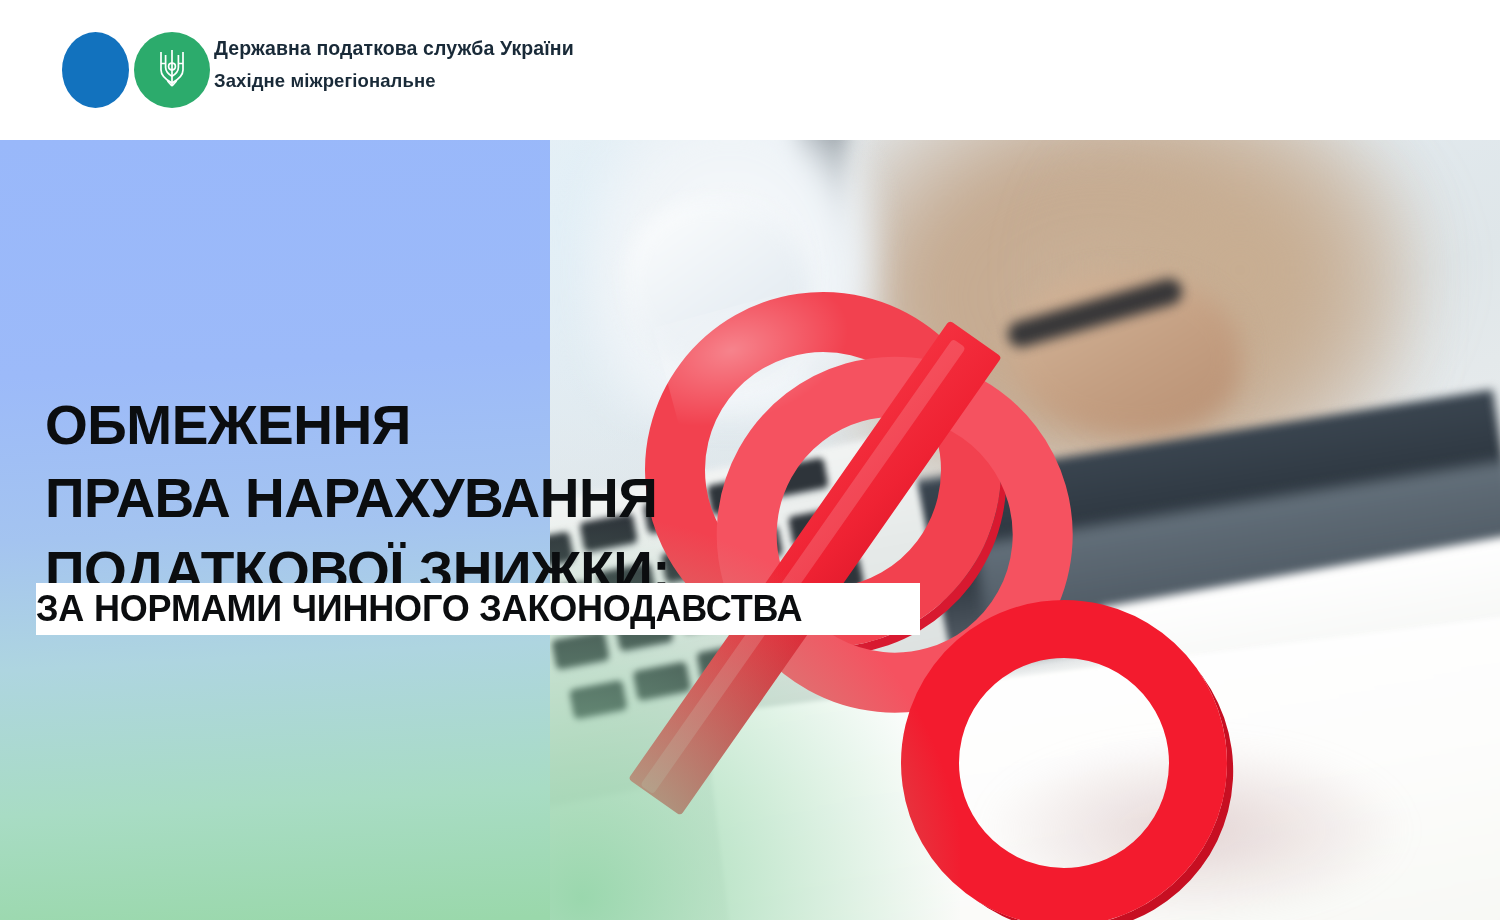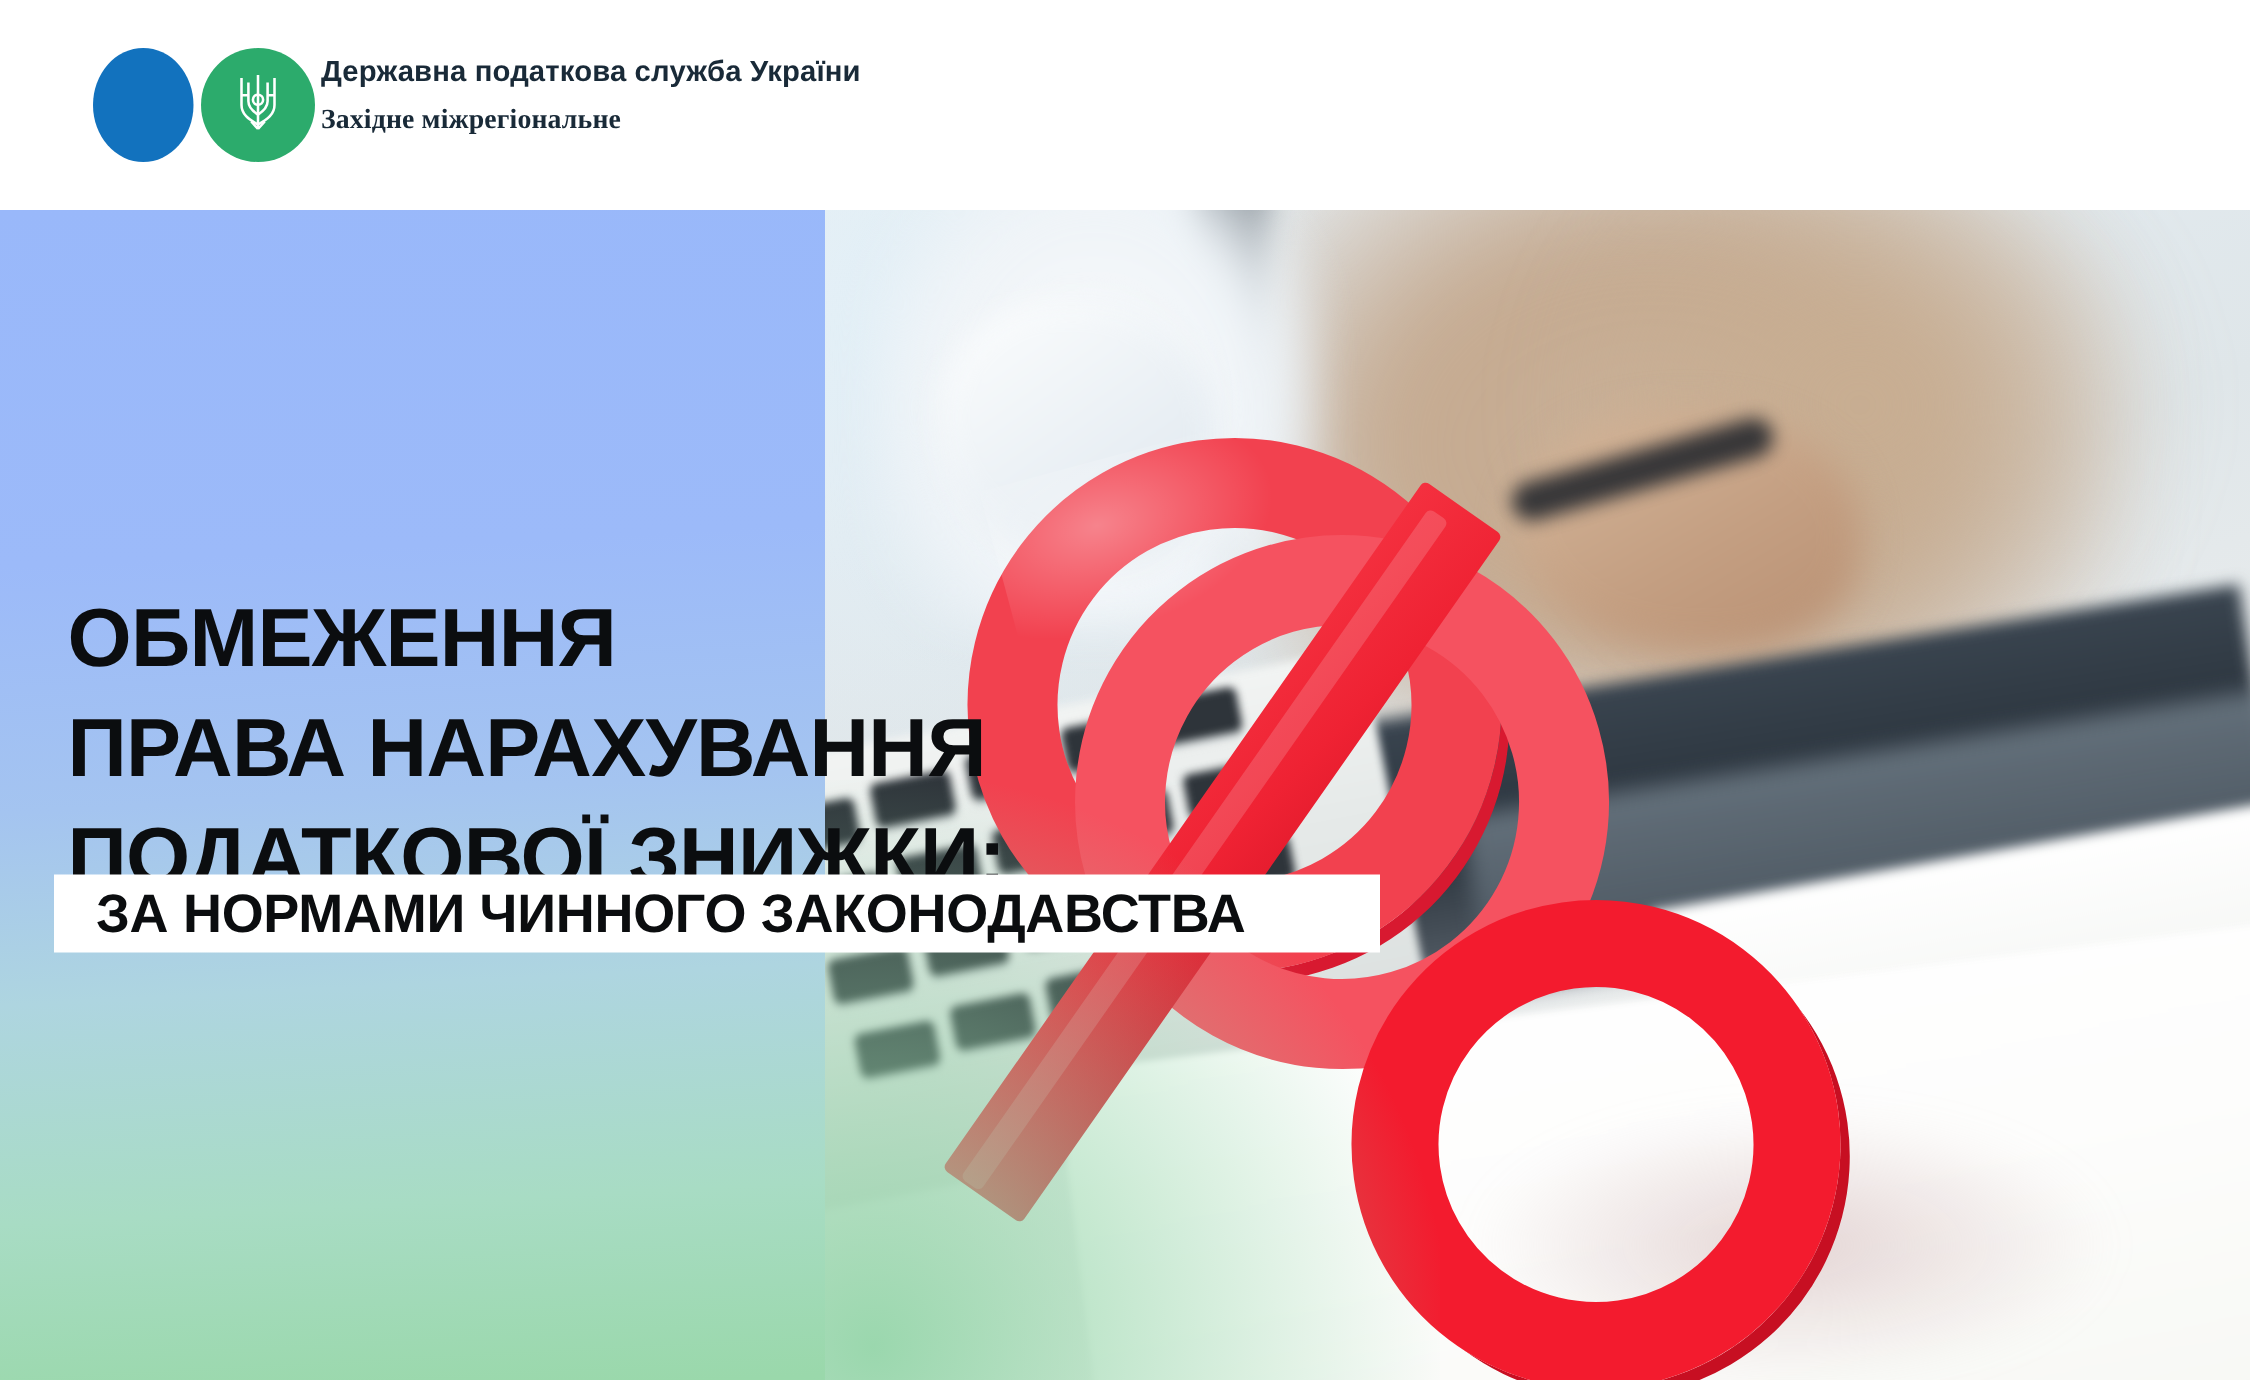--- a/index.html
+++ b/index.html
@@ -74,21 +74,20 @@
     white-space: nowrap;
     margin: 0 0 9px 0;
   }
   .header-sub {
     font-size: 18.5px;
     font-weight: bold;
     letter-spacing: 0.1px;
     line-height: 1.28;
     margin: 0;
     white-space: nowrap;
-    font-family: Liberation Serif, serif;
   }
 
   
   .hero {
     position: absolute;
     left: 0; top: 140px;
     width: 1500px;
     height: 836px;
     overflow: hidden;
   }
@@ -349,21 +348,21 @@
     top: 443px;
     width: 884px;
     height: 52px;
     background: #ffffff;
     z-index: 31;
     display: flex;
     align-items: center;
   }
   .subtitle-text {
     margin: 0;
-    padding-left: 28px;
+    padding-left: 0;
     font-size: 36px;
     font-weight: bold;
     letter-spacing: -0.2px;
     line-height: 1;
     color: #0b0d0f;
     white-space: nowrap;
   }
 </style>
 </head>
 <body>

